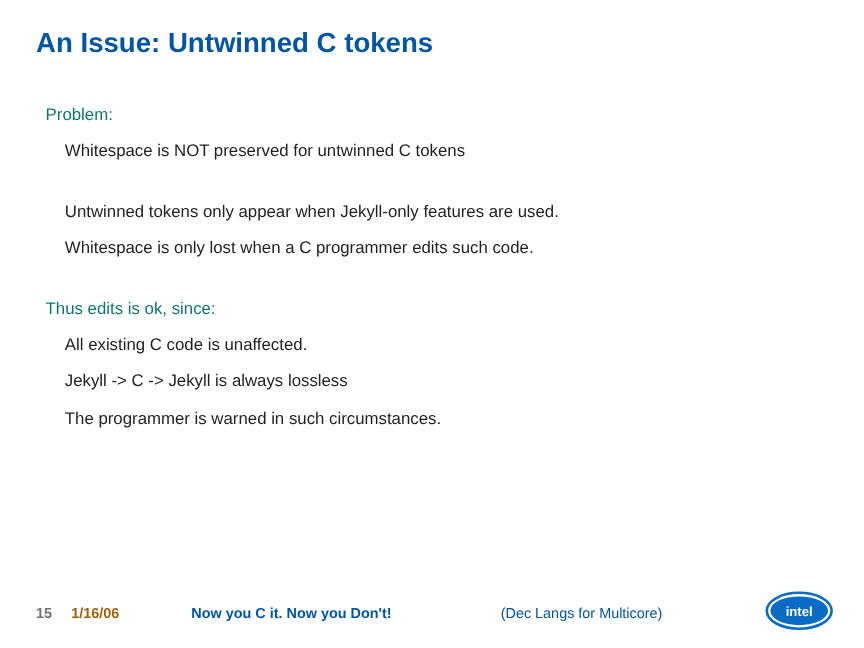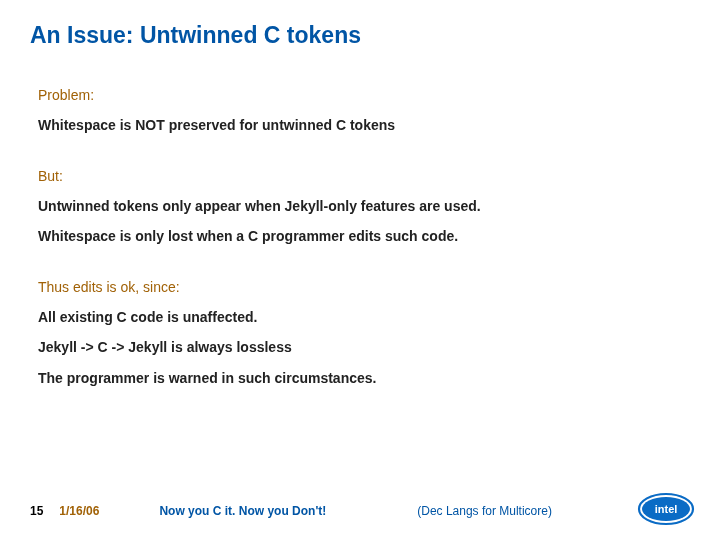--- a/index.html
+++ b/index.html
@@ -17,46 +17,46 @@
     padding: 22px 30px 0 30px;
     position: relative;
   }
   .title {
     color: #0155a5;
     font-size: 23px;
     font-weight: bold;
     margin-bottom: 38px;
   }
   .section-label {
-    color: #a16207;
+    color: #0f766e;
     font-size: 14px;
     font-weight: normal;
     margin-left: 8px;
     margin-bottom: 14px;
   }
   .body-text {
     color: #222222;
     font-size: 14px;
-    font-weight: bold;
-    margin-left: 8px;
+    font-weight: normal;
+    margin-left: 24px;
     margin-bottom: 13px;
     line-height: 1.25;
   }
   .gap-md { height: 20px; }
   .footer {
     position: absolute;
     left: 30px;
     bottom: 22px;
     display: flex;
     align-items: center;
     gap: 16px;
     width: calc(100% - 60px);
   }
   .footer .page {
-    color: #000000;
+    color: #737373;
     font-size: 12px;
     font-weight: bold;
   }
   .footer .date {
     color: #a16207;
     font-size: 12px;
     font-weight: bold;
   }
   .footer .talk {
     color: #0155a5;
@@ -83,21 +83,20 @@
 <body>
 
 <div class="slide">
   <div class="title">An Issue: Untwinned C tokens</div>
 
   <div class="section-label">Problem:</div>
   <div class="body-text">Whitespace is NOT preserved for untwinned C tokens</div>
 
   <div class="gap-md"></div>
 
-  <div class="section-label">But:</div>
   <div class="body-text">Untwinned tokens only appear when Jekyll-only features are used.</div>
   <div class="body-text">Whitespace is only lost when a C programmer edits such code.</div>
 
   <div class="gap-md"></div>
 
   <div class="section-label">Thus edits is ok, since:</div>
   <div class="body-text">All existing C code is unaffected.</div>
   <div class="body-text">Jekyll -&gt; C -&gt; Jekyll is always lossless</div>
   <div class="body-text">The programmer is warned in such circumstances.</div>
 

